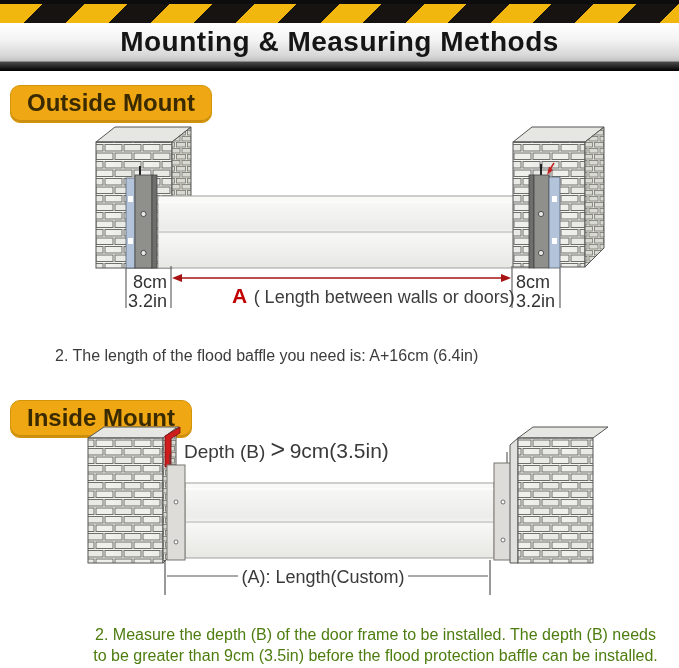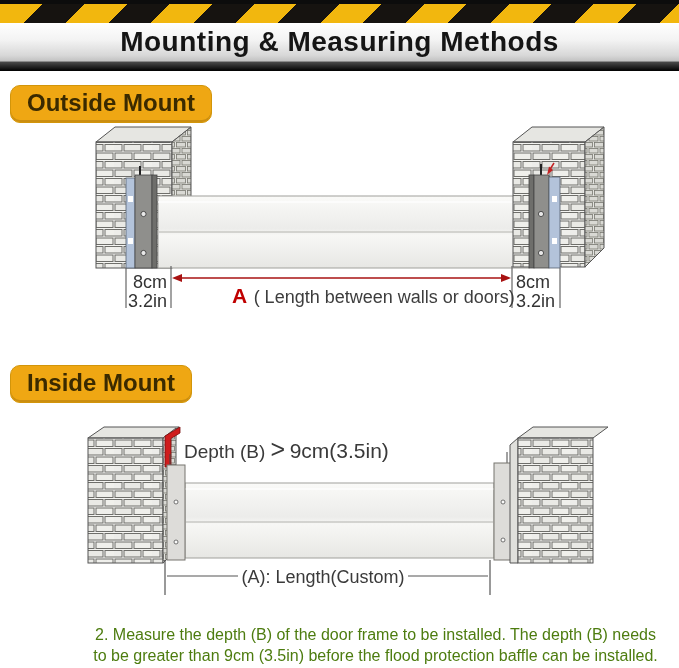--- a/index.html
+++ b/index.html
@@ -20,21 +20,21 @@
   }
   .titlebar h1 { margin:0; font-size:28px; font-weight:700; color:#151515; letter-spacing:.5px; }
   .darkbar { position:absolute; top:62px; left:0; width:679px; height:9px;
     background:linear-gradient(#4a4a4a,#000); }
   .badge {
     position:absolute; background:#efa713; border:1px solid #d2950a; border-radius:10px;
     padding:3px 16px 5px; font-size:24px; font-weight:600; color:#3a2a00;
     box-shadow:inset 0 -2px 0 rgba(0,0,0,.15);
   }
   .badge-outside { left:10px; top:85px; }
-  .badge-inside  { left:10px; top:365px; }
+  .badge-inside  { left:10px; top:400px; }
   .diag { position:absolute; left:0; }
   .diag-outside { top:118px; }
   .diag-inside  { top:422px; }
   svg text { font-family:inherit; fill:#3a3a3a; }
   .dim-num { font-size:18px; fill:#333333; }
   .red-a { font-size:21px; font-weight:700; fill:#c00000; }
   .dim-label-rest { font-size:18px; fill:#3d3d3d; }
   .depth-prefix { font-size:19px; }
   .depth-gt { font-size:25px; }
   .depth-value { font-size:21px; }
@@ -150,20 +150,21 @@
       <text class="dim-num" x="167" y="189" text-anchor="end">3.2in</text>
       <text class="dim-num" x="516" y="170">8cm</text>
       <text class="dim-num" x="516" y="189">3.2in</text>
       <text x="232" y="185">
         <tspan class="red-a">A</tspan>
         <tspan class="dim-label-rest" dx="2">( Length between walls or doors)</tspan>
       </text>
     </g>
   </svg>
 
+  <div class="note note-o2">2. The length of the flood baffle you need is: A+16cm (6.4in)</div>
 
   <div class="badge badge-inside">
     <span>Inside Mount</span>
   </div>
 
   <svg class="diag diag-inside" width="679" height="176" viewBox="0 0 679 176">
     <defs>
       <pattern id="brickI" patternUnits="userSpaceOnUse" width="38" height="17">
         <rect width="38" height="17" fill="#f5f5f2"></rect>
         <g stroke="#6e6e6a" stroke-width="1" fill="#e9e9e5">

